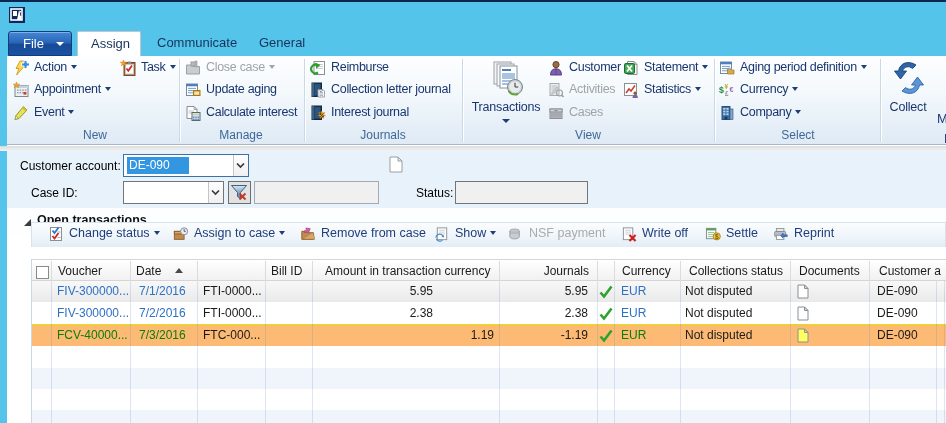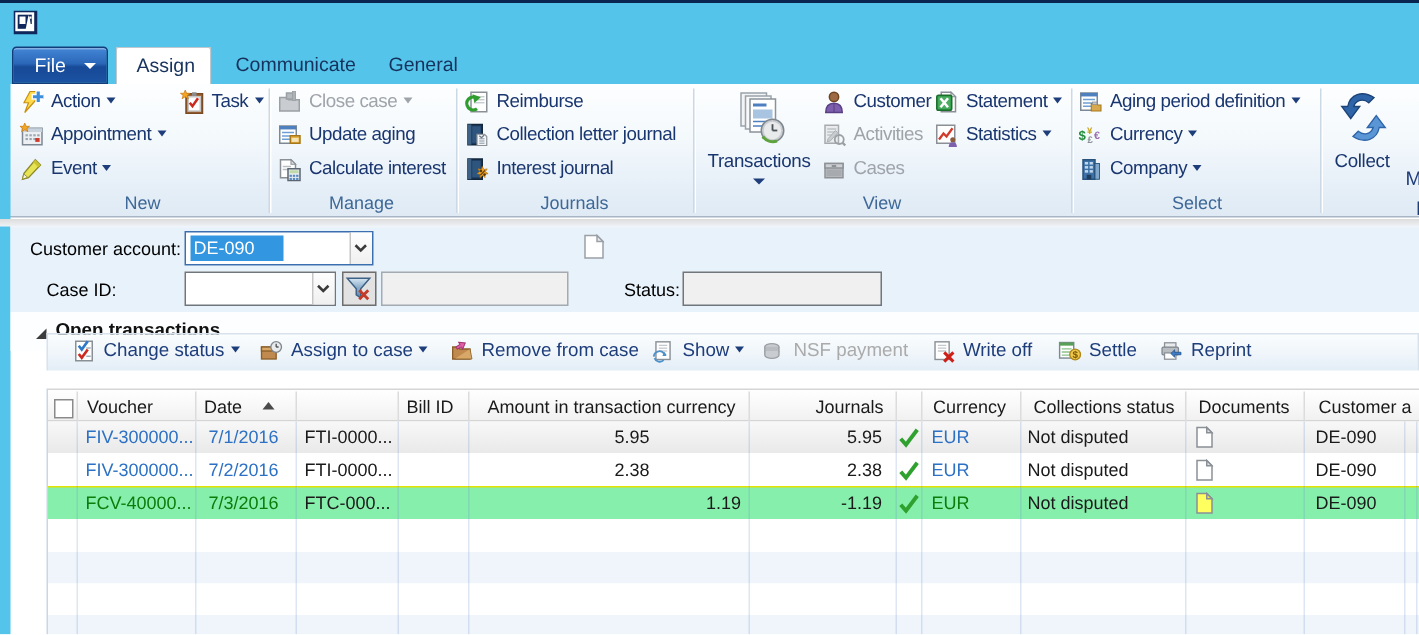--- a/index.html
+++ b/index.html
@@ -526,21 +526,21 @@
           <path d="M2.5 8.5 L6 12.5 L13.5 2.5" fill="none" stroke="#2FA12F" stroke-width="2.6"></path>
         </svg>
       <div class="gcell lnk" style="left:589px;">EUR</div>
       <div class="gcell" style="left:653px;">Not disputed</div>
       <svg class="abs docic" style="left:765px;top:3px;" width="12" height="15" viewBox="0 0 12 15">
           <path d="M1 1 L7.5 1 L11 4.5 L11 14 L1 14 Z" fill="#fff" stroke="#8A9096"></path>
           <path d="M7.5 1 L7.5 4.5 L11 4.5 Z" fill="#DDE0E3" stroke="#8A9096"></path>
         </svg>
       <div class="gcell" style="left:845px;">DE-090</div>
     </div>
-    <div class="grow" style="top:65px;height:22px;background:#86efac;border-top:1px solid #E2E200;">
+    <div class="grow" style="top:65px;height:22px;background:#fdba74;border-top:1px solid #E2E200;">
       <div class="gcell grn" style="left:25px;">FCV-40000...</div>
       <div class="gcell grn" style="left:107px;">7/3/2016</div>
       <div class="gcell" style="left:171px;">FTC-000...</div>
       <div class="gcell" style="right:453px;">1.19</div>
       <div class="gcell" style="right:359px;">-1.19</div>
       <svg class="abs" style="left:566px;top:3px;" width="16" height="16" viewBox="0 0 16 16">
           <path d="M2.5 8.5 L6 12.5 L13.5 2.5" fill="none" stroke="#2FA12F" stroke-width="2.6"></path>
         </svg>
       <div class="gcell grn" style="left:589px;">EUR</div>
       <div class="gcell" style="left:653px;">Not disputed</div>

